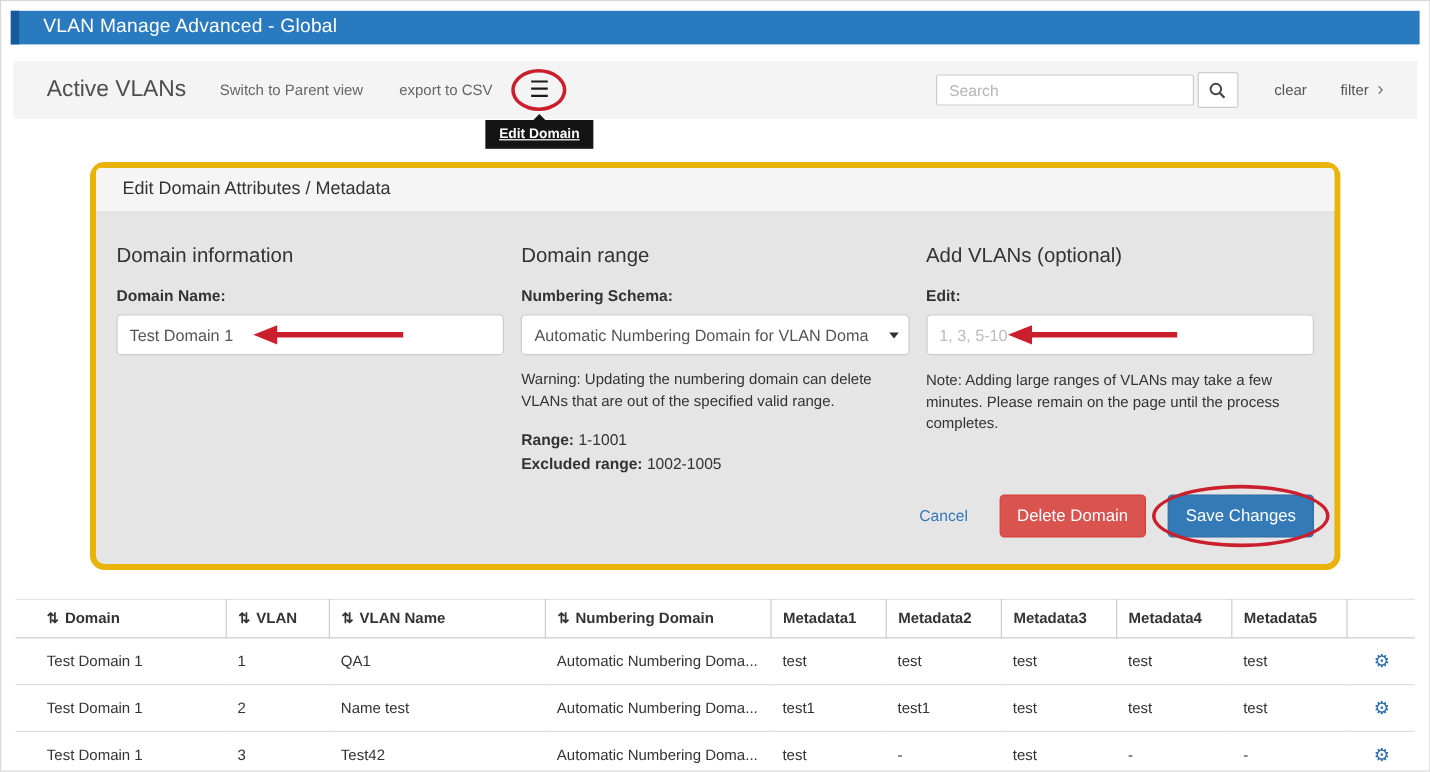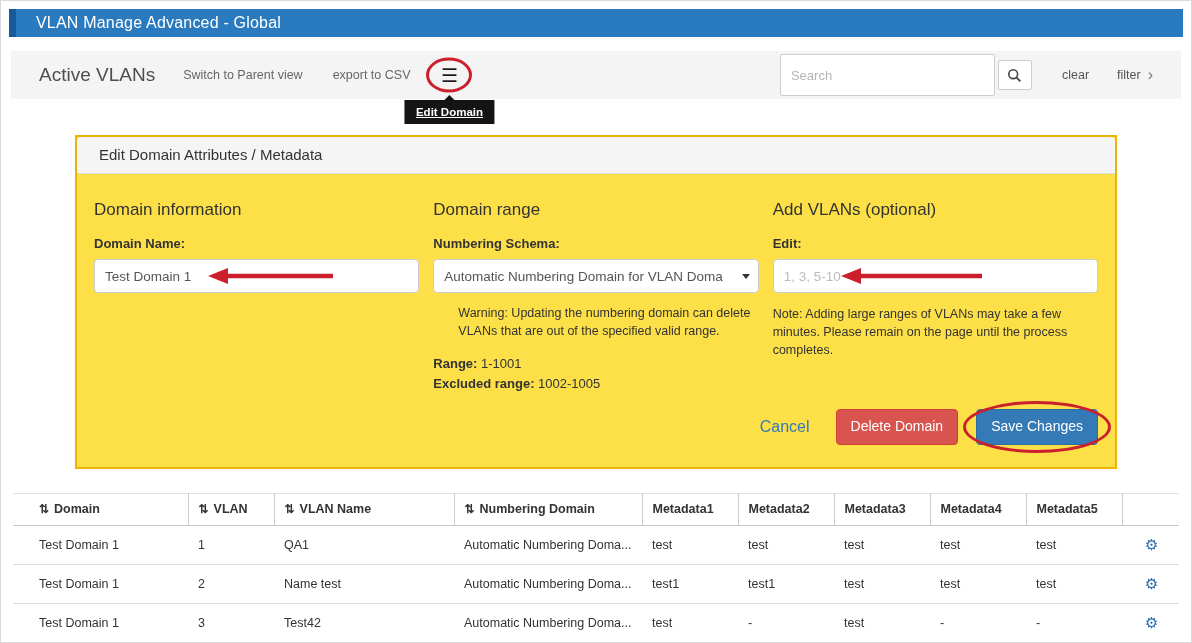--- a/index.html
+++ b/index.html
@@ -38,35 +38,35 @@
     padding:6px 11px; white-space:nowrap; z-index:9;text-decoration:underline;
   }
   .menu-tooltip::before {
     content:""; position:absolute; top:-5px; left:50%; transform:translateX(-50%);
     border-left:5px solid transparent; border-right:5px solid transparent;
     border-bottom:5px solid #141414;
   }
 
   .tb-right { margin-left:auto; display:flex; align-items:center; }
   .search-input {
-    width:215px; height:42px; border:1px solid #ccc; border-radius:2px;
+    width:215px; height:26px; border:1px solid #ccc; border-radius:2px;
     padding:0 10px; font-size:13px; color:#555; font-family:inherit; background:#fff;
   }
   .search-input::placeholder { color:#b5b5b5; }
   .search-btn {
     width:34px; height:30px; background:#fff; border:1px solid #ccc; border-radius:2px;
     margin-left:3px; display:flex; align-items:center; justify-content:center; cursor:pointer;
   }
   .tb-clear { margin-left:30px; font-size:12.5px; color:#555; }
   .tb-filter { margin-left:28px; display:flex; align-items:center; gap:7px; font-size:12.5px; color:#555; }
   .chev { font-size:16px; color:#777; line-height:1; }
 
   
   .panel {
-    width:1042px; margin:36px auto 0; border:2px solid #eab308; border-radius:0; background:#fde047;
+    width:1042px; margin:36px auto 0; border:5px solid #eab308; border-radius:12px; background:#e5e5e5;
   }
   .panel-heading {
     height:37px; line-height:36px; background:#f5f5f5; border-bottom:1px solid #ddd;
     padding:0 22px; font-size:15px; color:#333; border-radius:4px 4px 0 0;
   }
   .panel-body { padding:16px 17px 22px; }
   .grid3 { display:grid; grid-template-columns:1fr 1fr 1fr; column-gap:14px; }
   .col-heading { font-size:17px; font-weight:400; color:#333; margin:10px 0 16px; }
   .field-label { font-size:13px; font-weight:bold; margin-bottom:8px; }
   .input-wrap { position:relative; }
@@ -78,30 +78,30 @@
   .selectbox {
     height:34px; border:1px solid #ccc; border-radius:4px; background:#fff;
     padding:0 24px 0 10px; font-size:13.5px; color:#555;
     display:flex; align-items:center; cursor:pointer; position:relative;
   }
   .selectbox .sel-text { overflow:hidden; white-space:nowrap; flex:1; }
   .caret-down {
     position:absolute; right:8px; top:50%; margin-top:-2px; width:0; height:0;
     border-left:4px solid transparent; border-right:4px solid transparent; border-top:5px solid #333;
   }
-  .warning-text { margin-top:12px; font-size:12.5px; line-height:1.4; color:#333;margin-left:25px; }
+  .warning-text { margin-top:12px; font-size:12.5px; line-height:1.4; color:#333; }
   .range-block { margin-top:14px; font-size:13px; line-height:1.5; }
   .note-text { margin-top:13px; font-size:12.5px; line-height:1.42; color:#333; max-width:305px; }
 
   .arrow-annot { position:absolute; top:50%; transform:translateY(-50%); pointer-events:none; height:22px; }
   .arrow-domain { left:112px; width:130px; }
   .arrow-vlans { left:66px; width:146px; }
 
   .actions { display:flex; justify-content:flex-end; align-items:center; margin-top:16px; }
-  .cancel-link { color:#337ab7; font-size:16px; margin-right:26px; cursor:pointer; text-decoration:none; }
+  .cancel-link { color:#337ab7; font-size:13px; margin-right:26px; cursor:pointer; text-decoration:none; }
   .btn {
     font-size:14px; border-radius:4px; padding:7px 14px; color:#fff; cursor:pointer;
     border:1px solid transparent; font-family:inherit; line-height:1.42;
   }
   .btn-danger { background:#d9534f; border-color:#d43f3a; margin-right:18px; }
   .btn-primary { background:#337ab7; border-color:#2e6da4; }
   .save-wrap { position:relative; }
   .save-ellipse {
     position:absolute; left:50%; top:50%; transform:translate(-50%,-50%);
     width:148px; height:52px; border:3px solid #cc1f2d; border-radius:50%; pointer-events:none;

